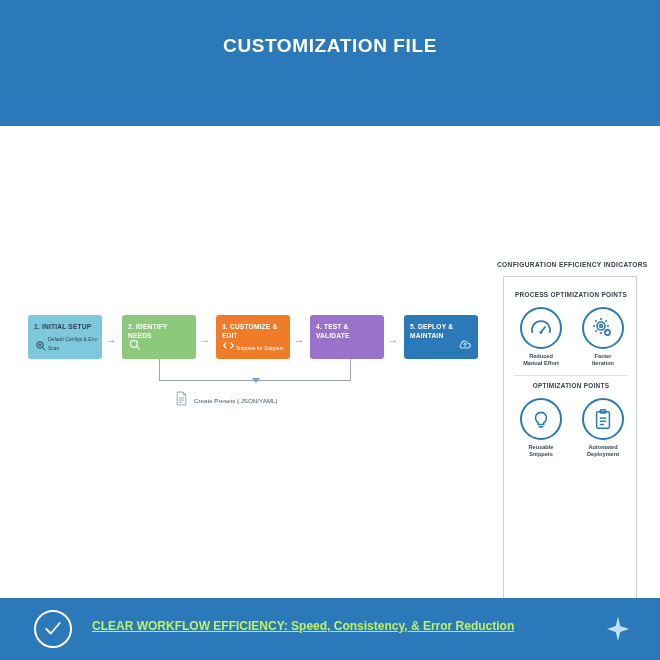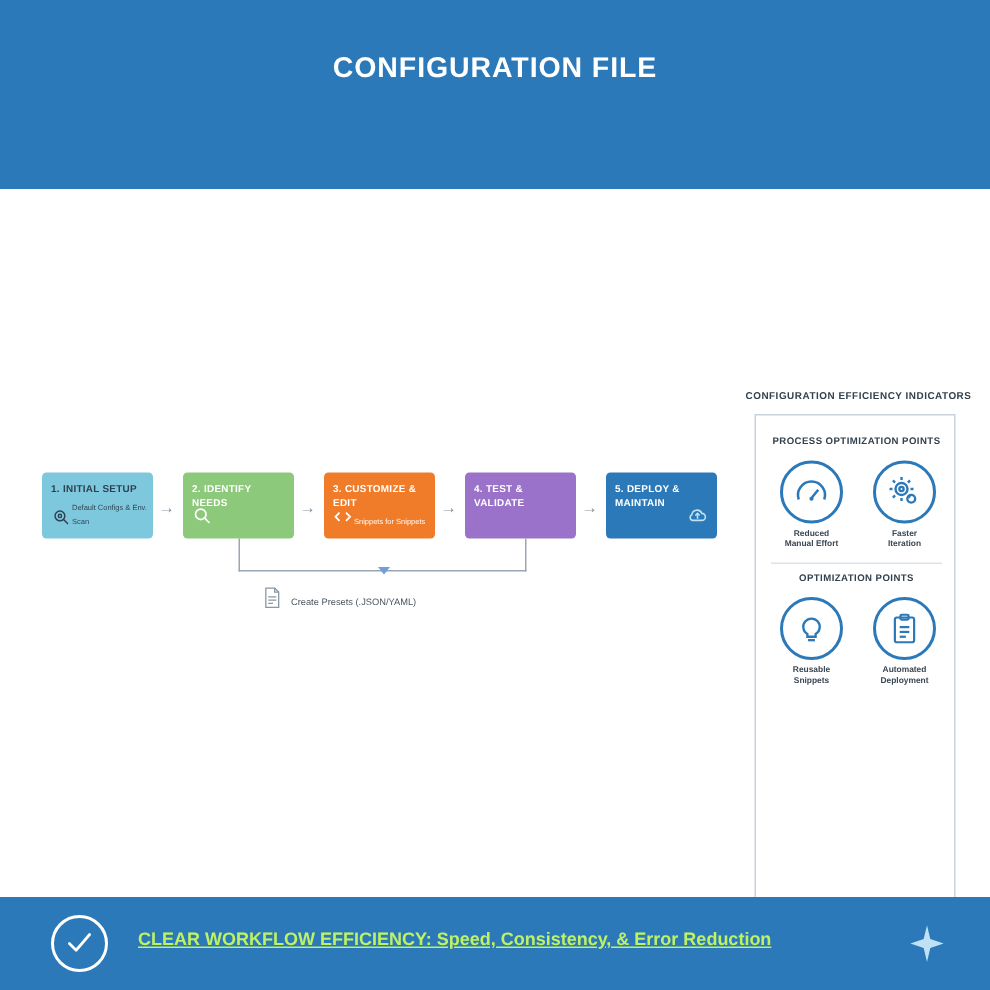--- a/index.html
+++ b/index.html
@@ -220,21 +220,21 @@
     height: 1px;
     background: #dde3e9;
   }
   .sec-div-1 { top: 98px; }
 </style>
 </head>
 <body>
 
 <div class="header">
   <div class="header-title">
-    <span>CONFIGURATION FILE</span>
+    <span>CUSTOMIZATION FILE</span>
   </div>
 </div>
 
 <div class="flow">
 
   <div class="step step-1">
     <div class="label">1. INITIAL SETUP</div>
     <span class="step-icon">
       <svg width="13" height="13" viewBox="0 0 24 24" fill="none" stroke="#2d4150" stroke-width="1.8">
         <circle cx="11" cy="11" r="6"></circle>

